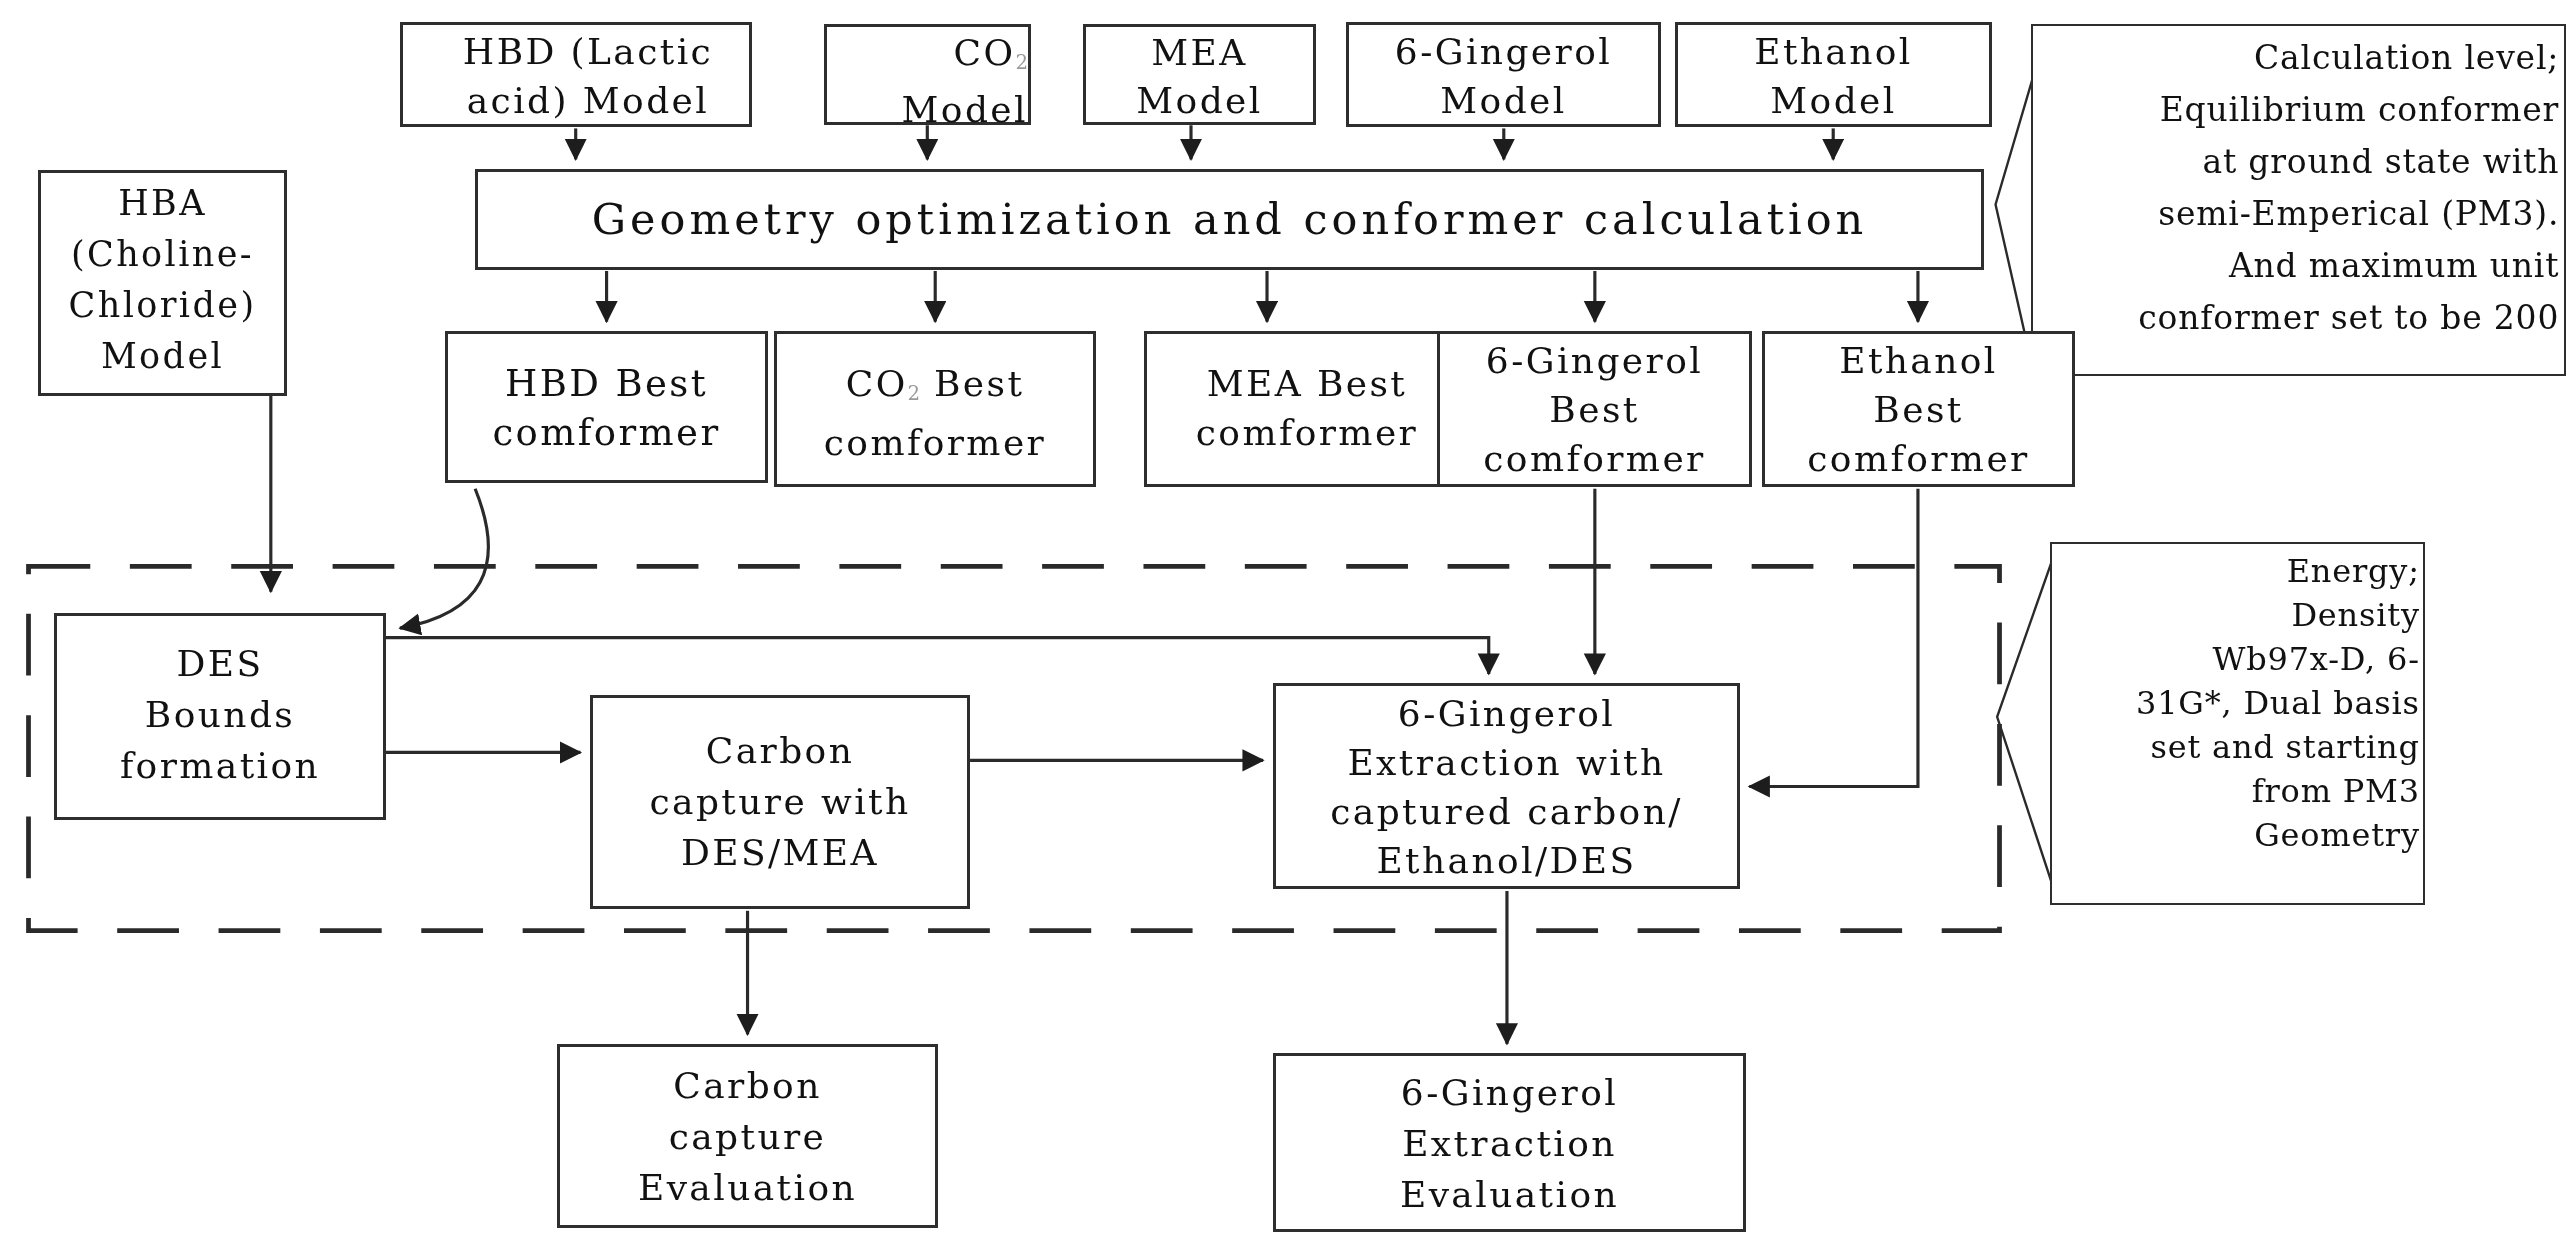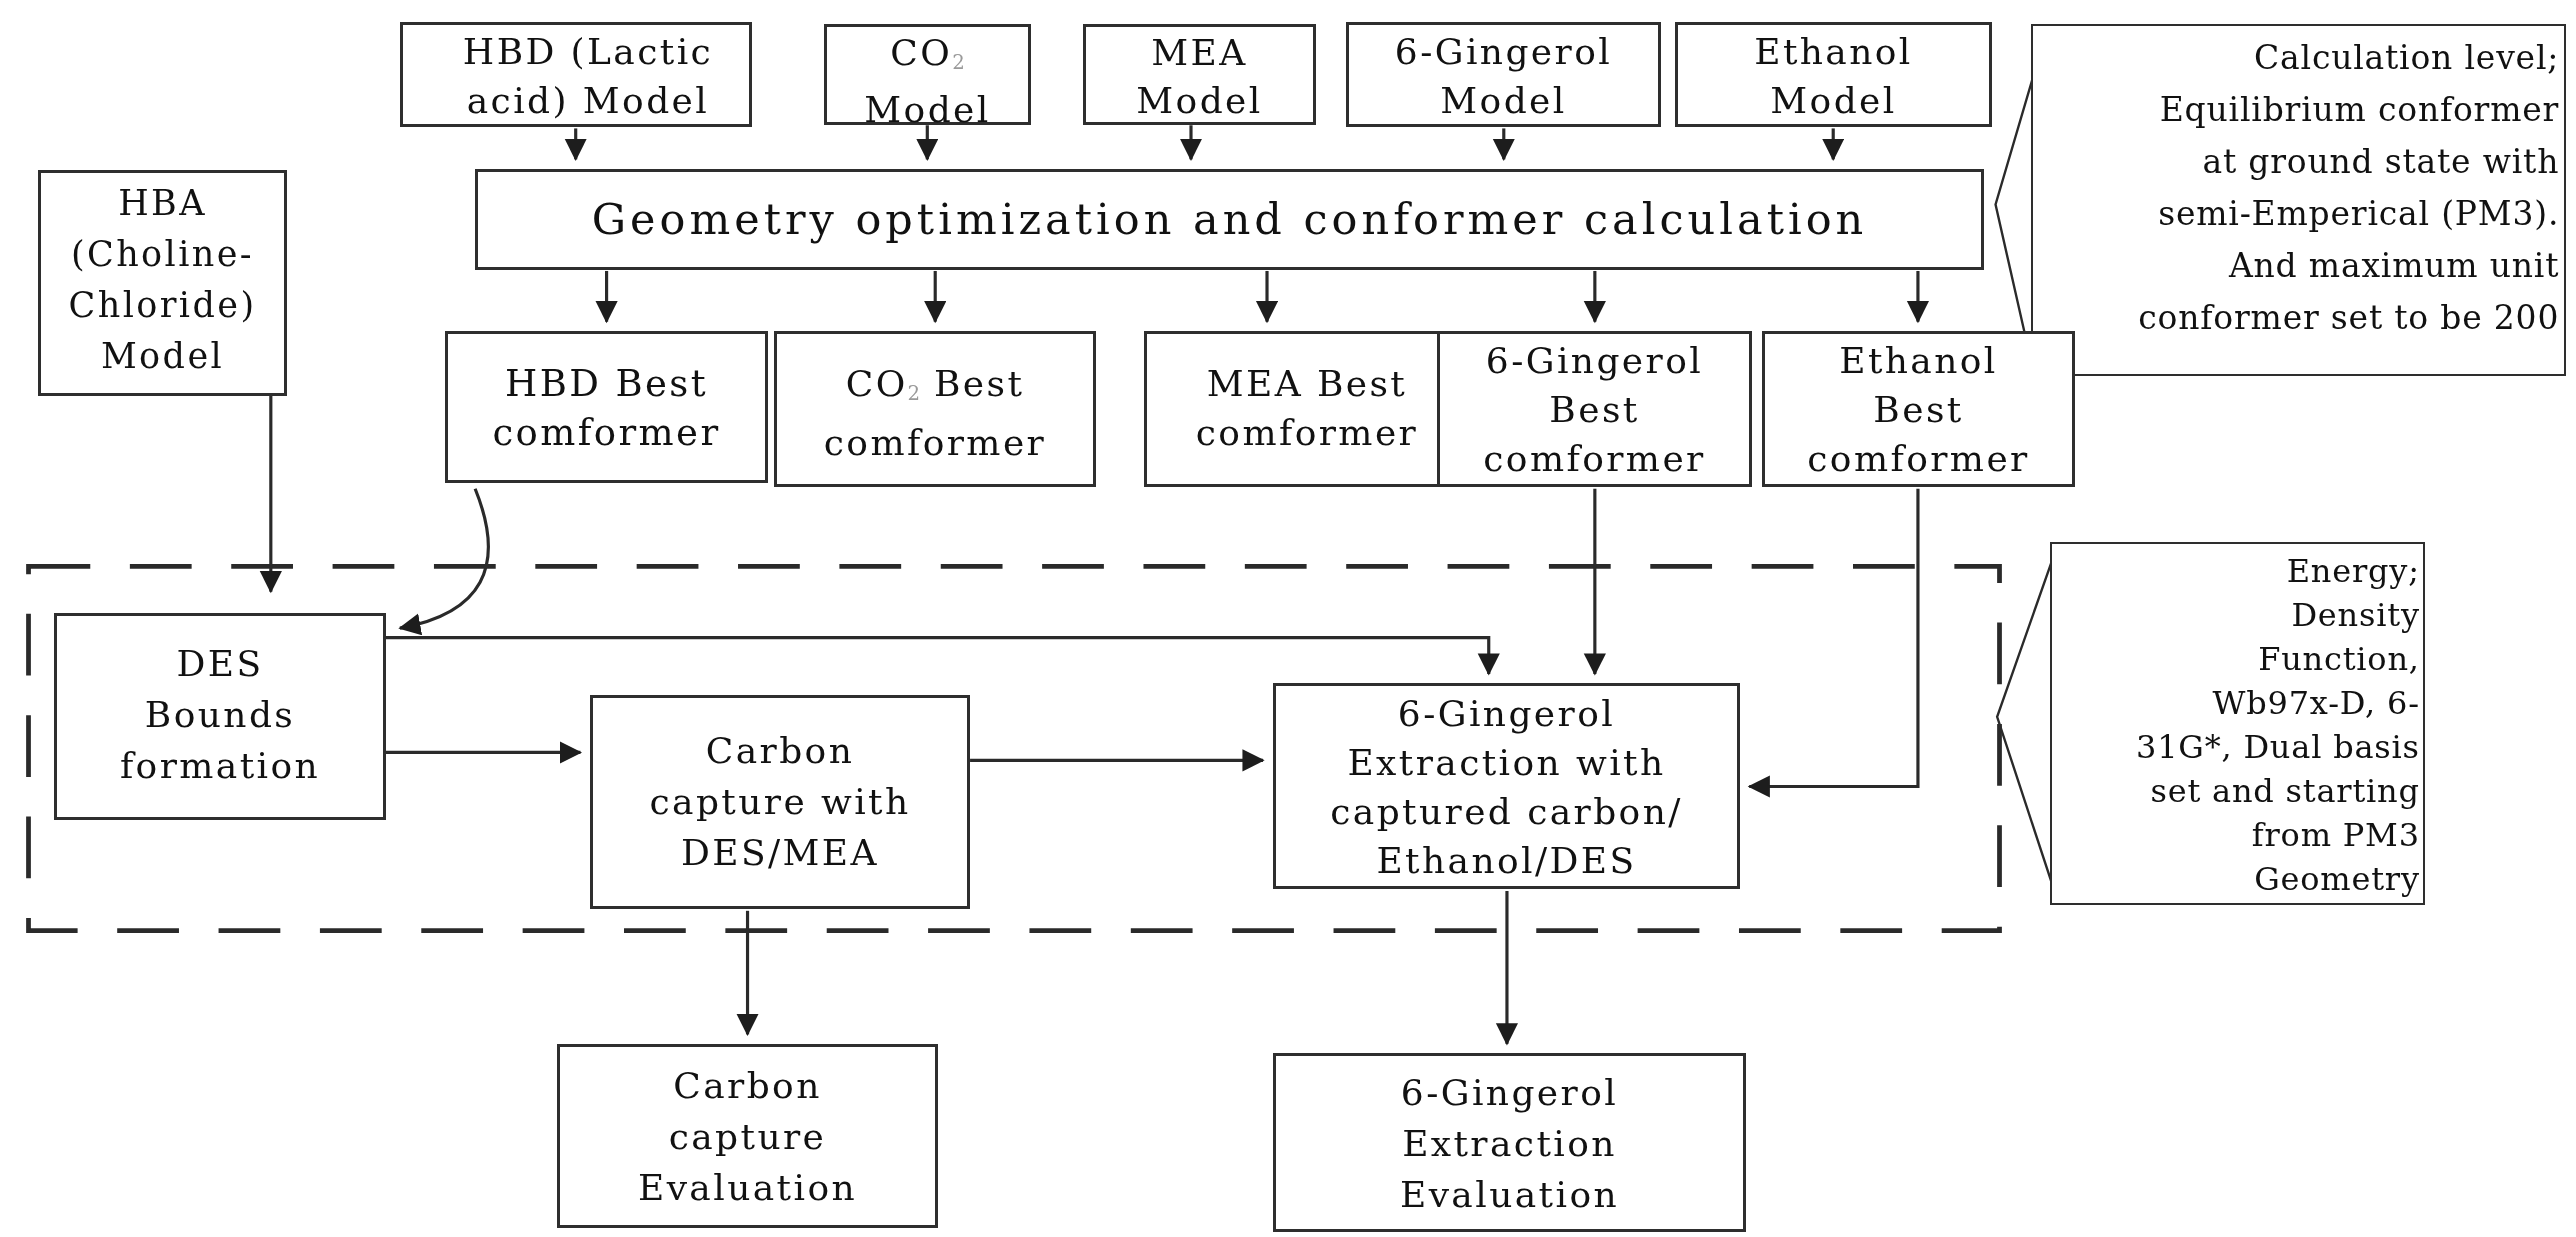--- a/index.html
+++ b/index.html
@@ -23,21 +23,21 @@
   }
   .ln{white-space:nowrap;}
   .sub{font-size:0.55em;color:#9a9a9a;vertical-align:-0.18em;letter-spacing:0;}
   .note{
     border-width:2.4px;
     text-align:right;
     letter-spacing:0.8px;
   }
   
   #hbd-model   {left:400px;  top:22px;  width:352px; height:105px; font-size:36px; line-height:49px; padding-top:1.6px;padding-left:24px;}
-  #co2-model   {left:824px; top:24px;  width:207px; height:101px; font-size:36px; line-height:48px; padding-top:1.6px;}
+  #co2-model   {left:824px; top:24px;  width:207px; height:101px; font-size:36px; line-height:48px; padding-top:1.6px;text-align:right;}
   #mea-model   {left:1083px; top:24px;  width:233px; height:101px; font-size:36px; line-height:48px; padding-top:1.6px;}
   #gingerol-model{left:1346px;top:22px; width:315px; height:105px; font-size:36px; line-height:49px; padding-top:1.6px;}
   #ethanol-model {left:1675px;top:22px; width:317px; height:105px; font-size:36px; line-height:49px; padding-top:1.6px;}
   
   #note-calc   {left:2031px; top:24px;  width:535px; height:352px; font-size:33px; line-height:52px; padding:6.3px 4.8px 0 11px;}
   #note-energy {left:2050px; top:542px; width:375px; height:363px; font-size:32px; line-height:44px; padding:4.8px 3.2px 0 9.5px;}
   
   #hba-model   {left:38px;   top:158px; width:249px; height:226px; font-size:35px; line-height:51px; padding-top:4.8px;margin-top:12px;}
   
   #geometry-bar{left:475px;  top:169px; width:1509px;height:101px; font-size:43px; line-height:94px; letter-spacing:4px;}
@@ -182,21 +182,20 @@
   <div class="box" id="gingerol-extraction">
     <div class="ln">6-Gingerol</div>
     <div class="ln">Extraction with</div>
     <div class="ln">captured carbon/</div>
     <div class="ln">Ethanol/DES</div>
   </div>
 
   <div class="box note" id="note-energy">
     <div class="ln">Energy;</div>
     <div class="ln">Density</div>
-    <div class="ln">Function,</div>
     <div class="ln">Wb97x-D, 6-</div>
     <div class="ln">31G*, Dual basis</div>
     <div class="ln">set and starting</div>
     <div class="ln">from PM3</div>
     <div class="ln">Geometry</div>
   </div>
 
   <div class="box" id="carbon-eval">
     <div class="ln">Carbon</div>
     <div class="ln">capture</div>

